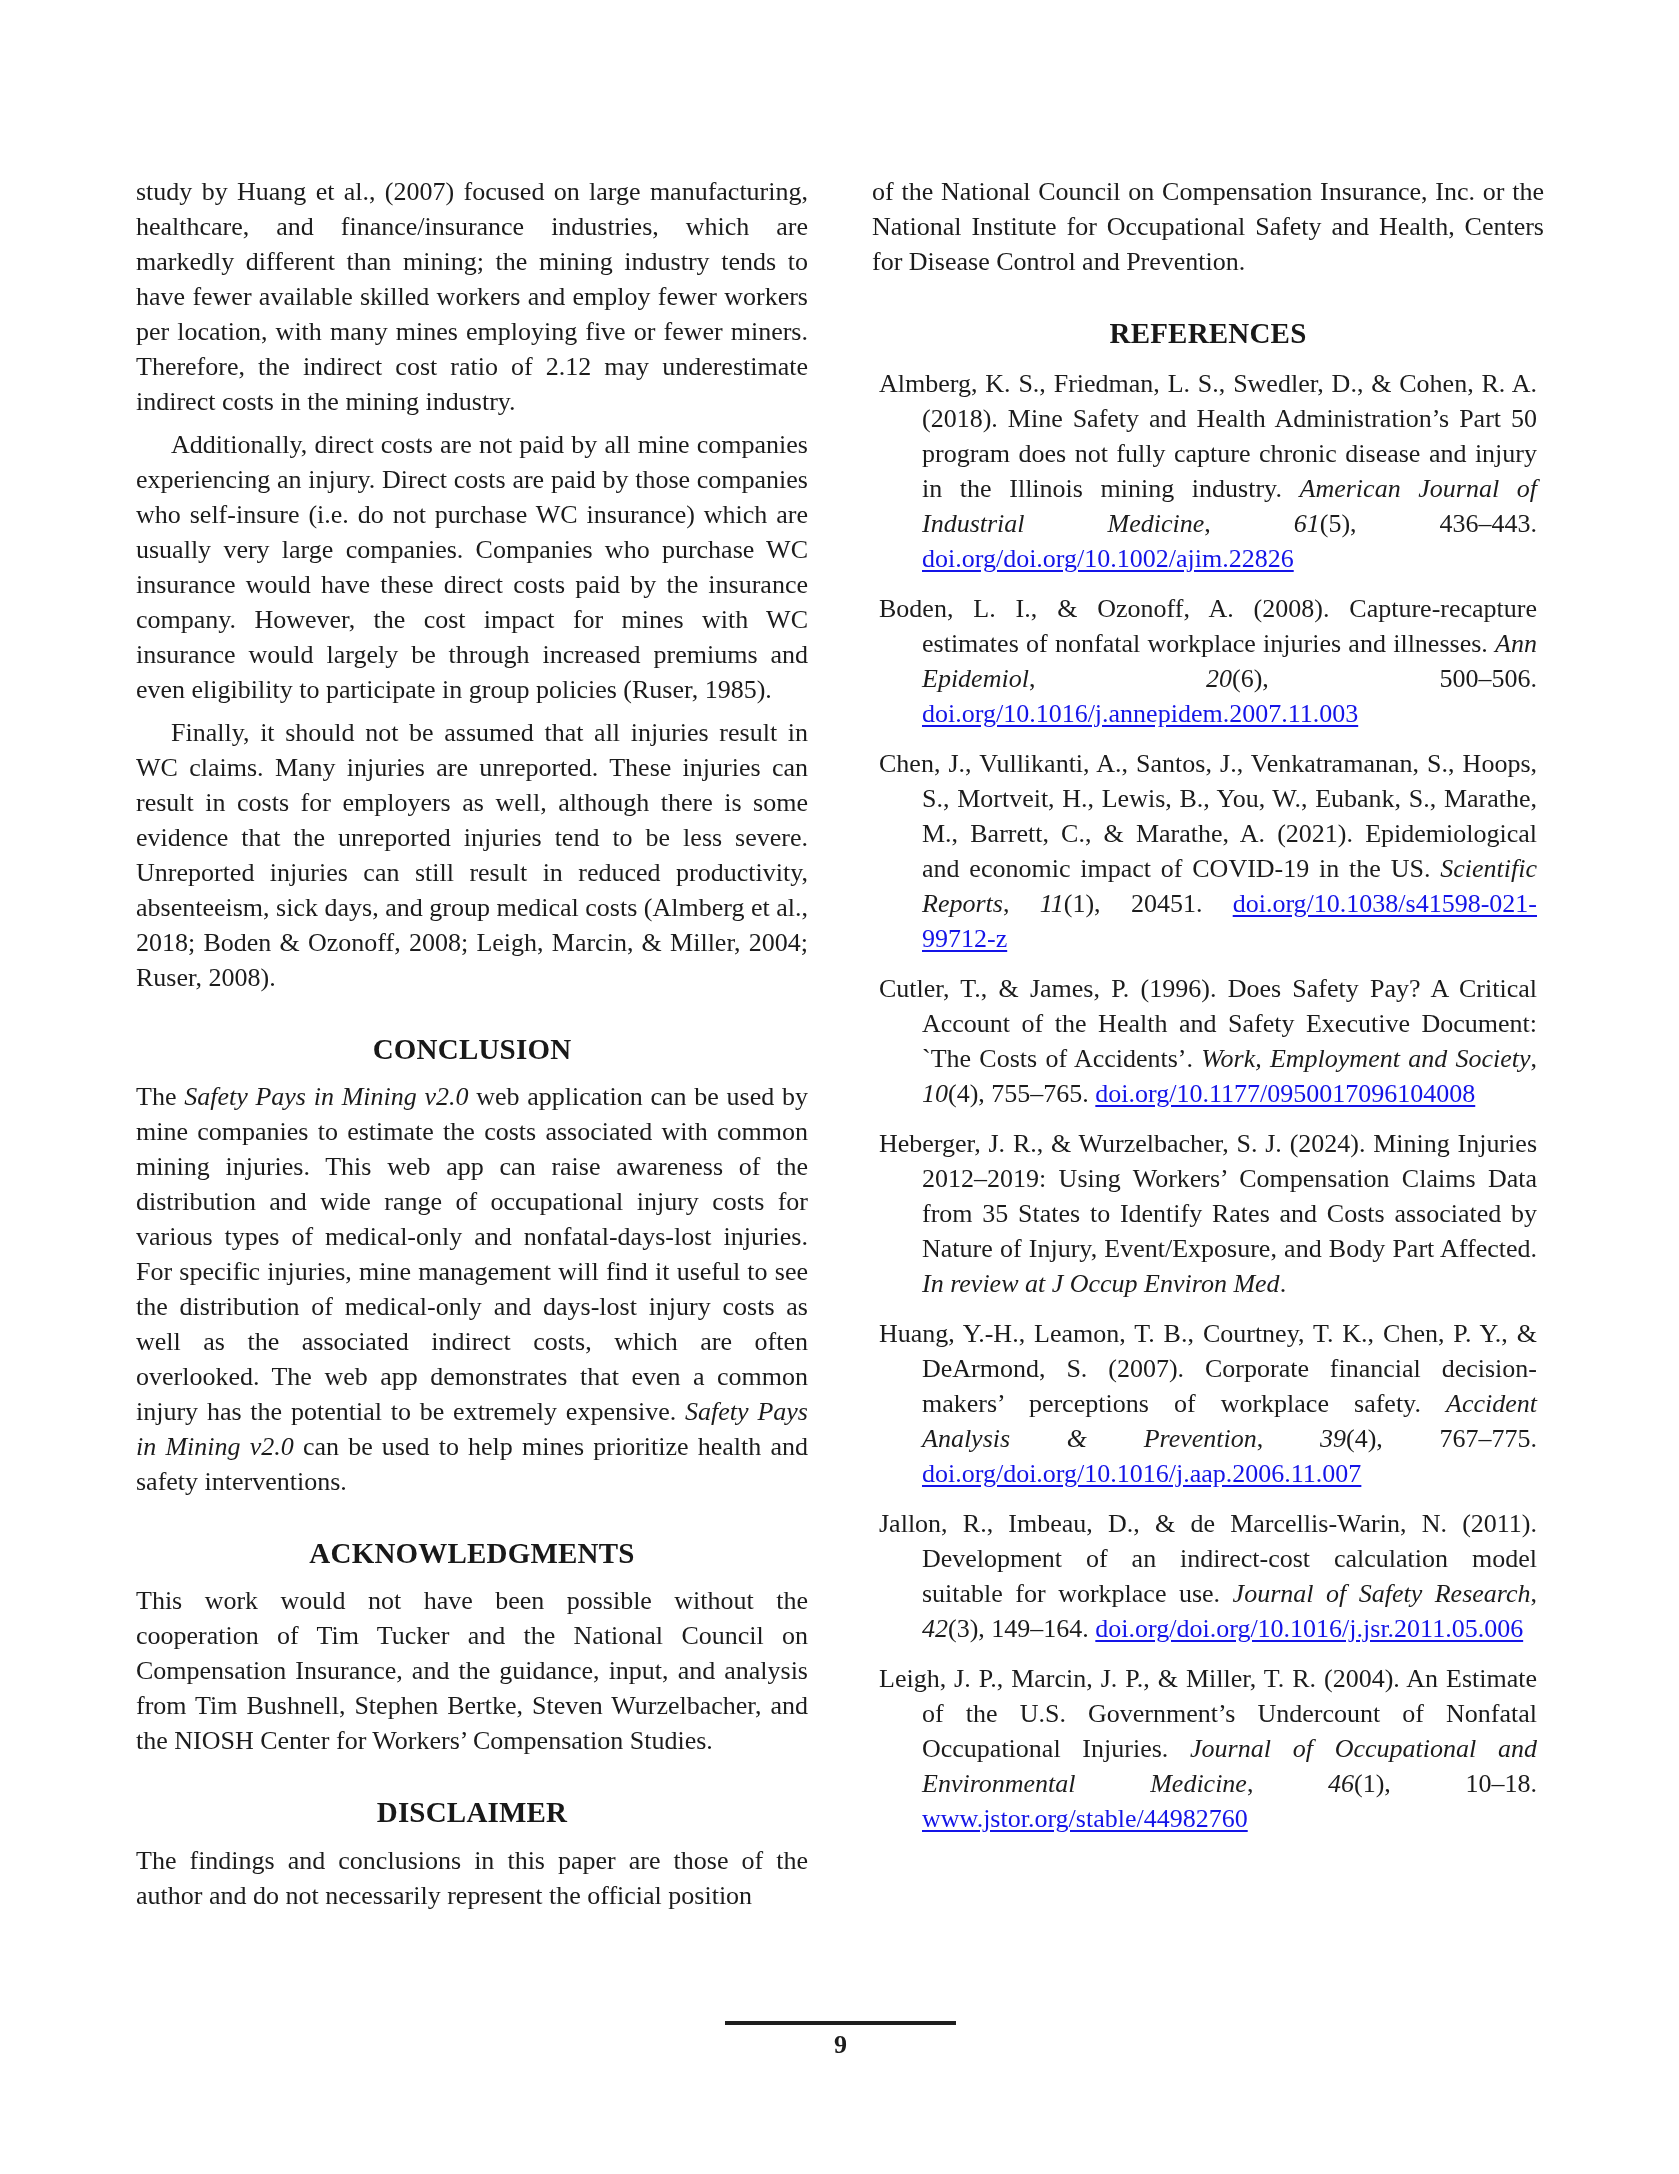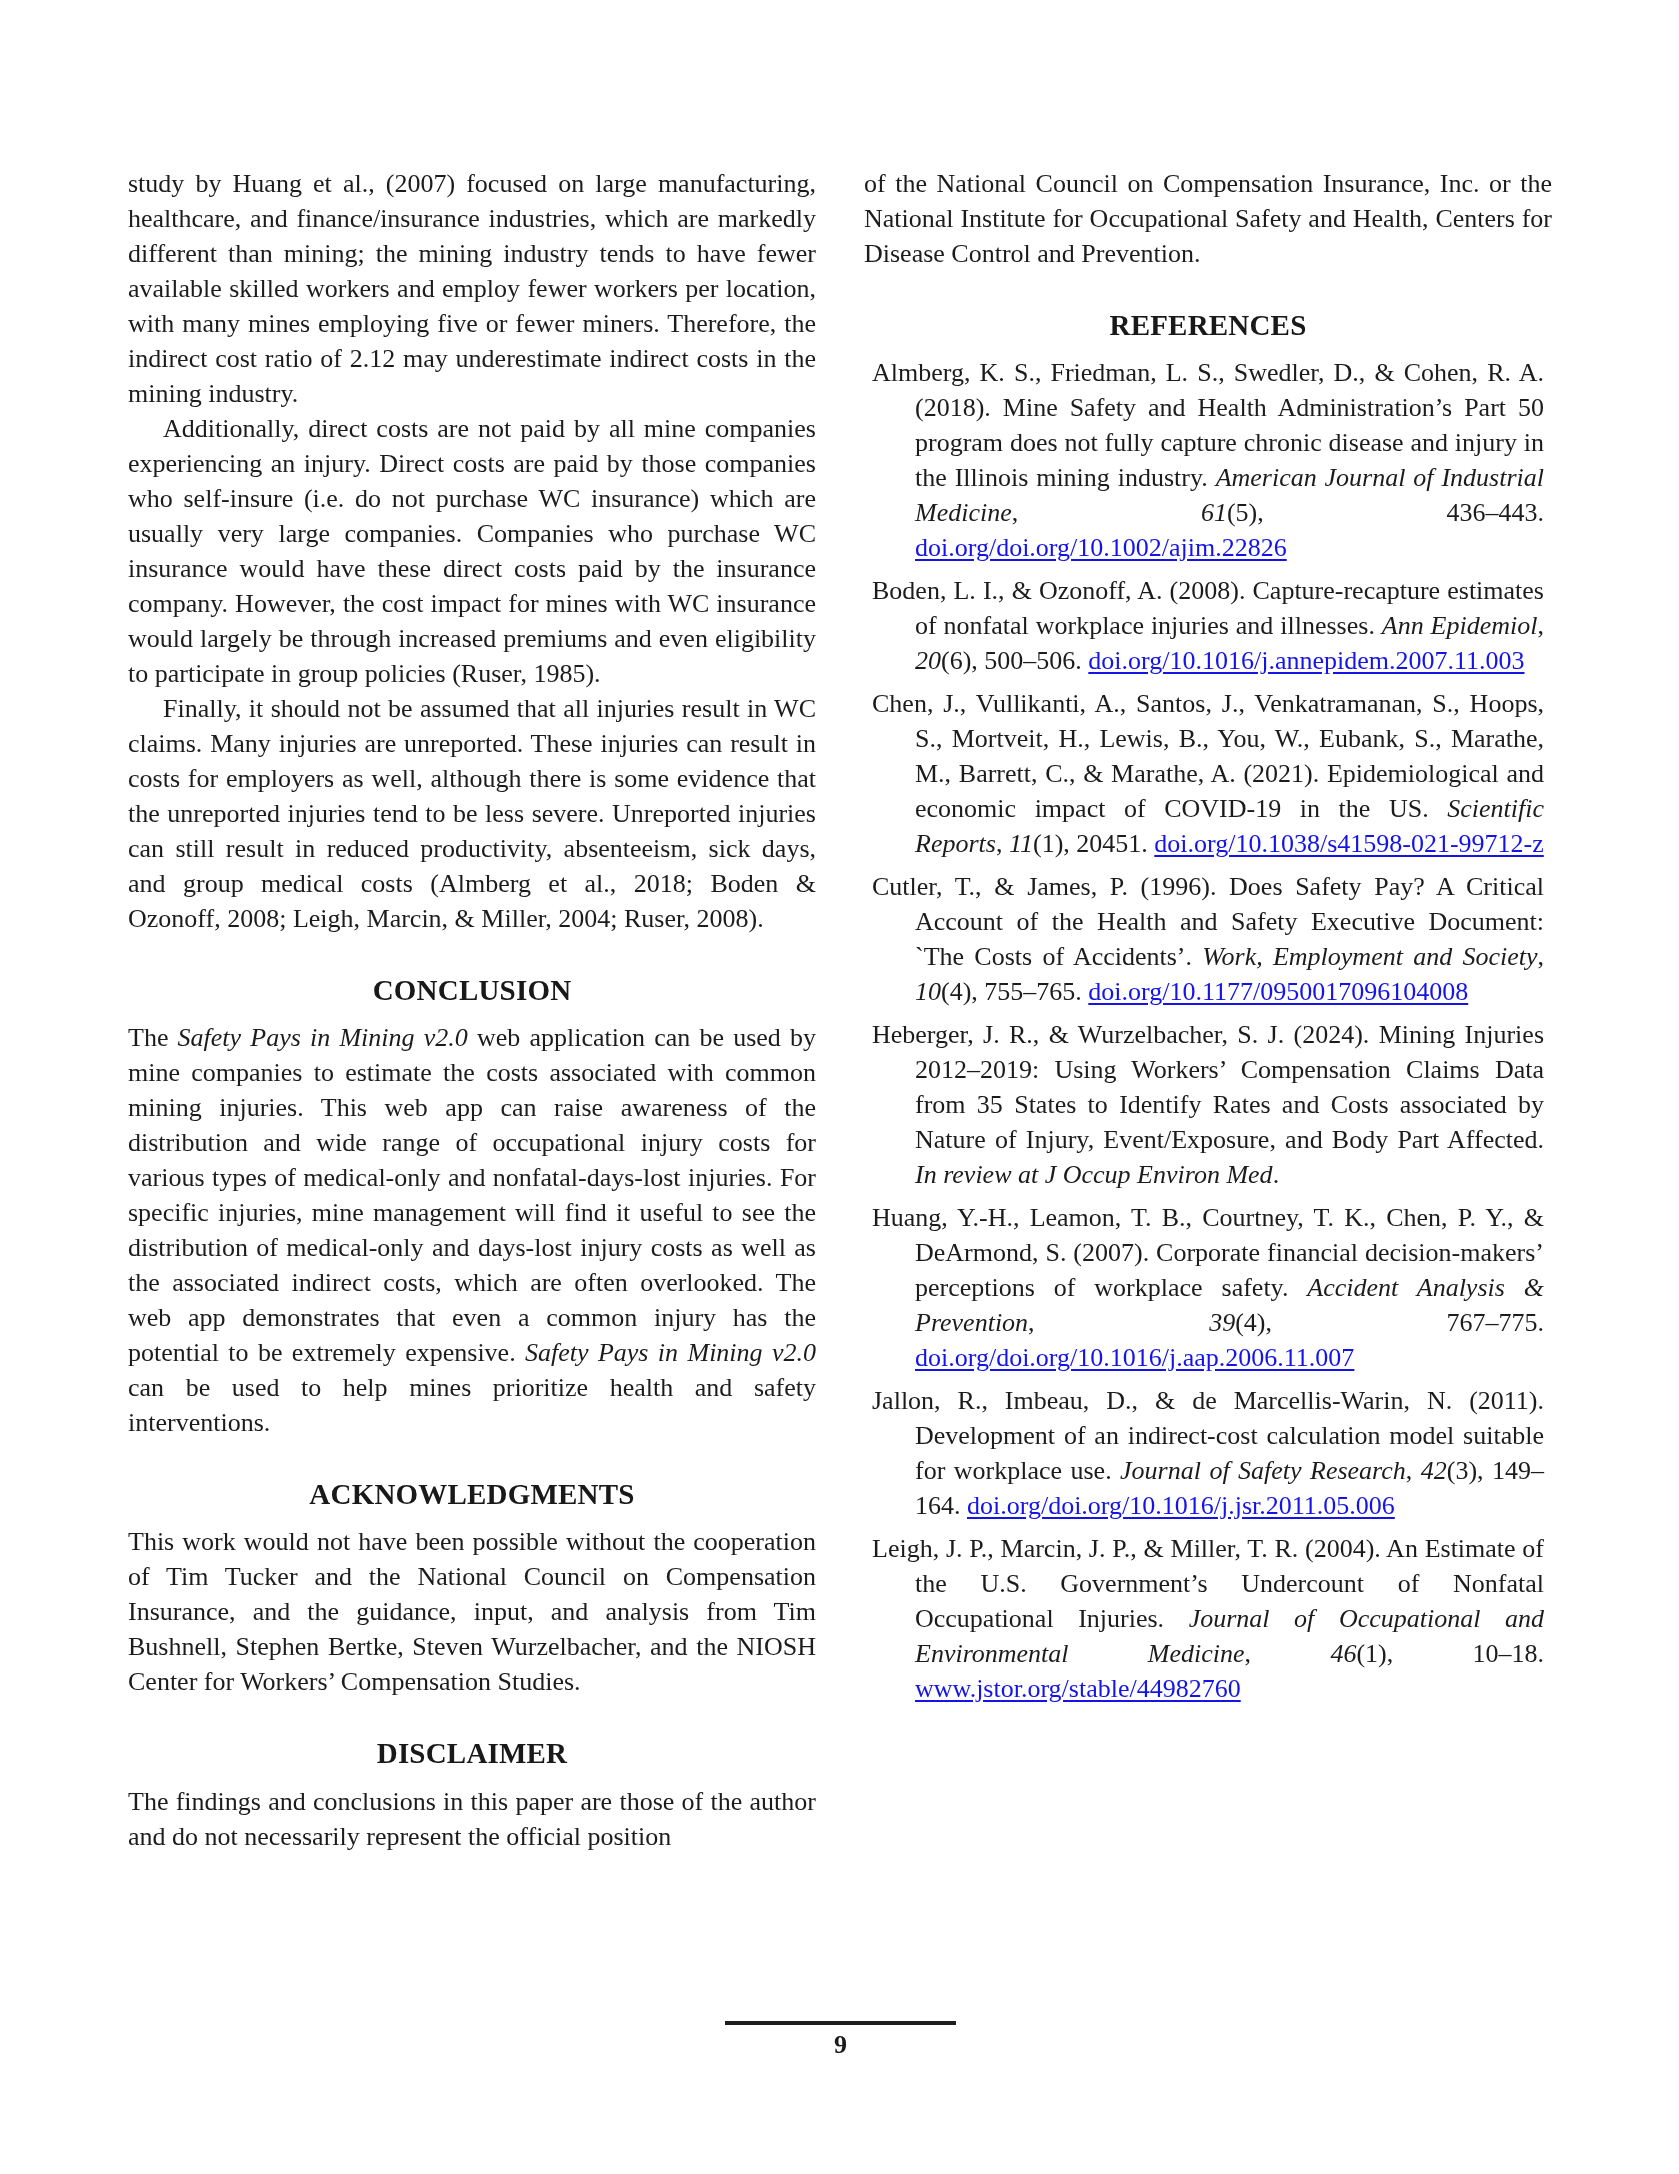--- a/index.html
+++ b/index.html
@@ -7,28 +7,28 @@
     width:1680px;height:2174px;position:relative;background:#ffffff;
     font-family:"Liberation Serif","DejaVu Serif",serif;color:#1c1c1c;
     -webkit-font-smoothing:antialiased;
   }
   .col{
     position:absolute;top:166px;width:688px;
     font-size:26px;line-height:35px;text-align:justify;
   }
   .col-left{left:128px;}
   .col-right{left:864px;}
-  .par{margin:0;padding:0;}
+  .par{margin:8px;padding:0;}
   .par.indent{text-indent:35px;}
   h2.heading{
     font-size:29px;line-height:36px;font-weight:bold;
     margin:36px 0 12.2px 0;text-align:center;letter-spacing:0.2px;color:#191919;
   }
   .refs{margin:0;padding:0;}
-  .ref{margin:8px;padding-left:43px;text-indent:-43px;}
+  .ref{margin:15px;padding-left:43px;text-indent:-43px;}
   a.lnk{color:#1414e8;text-decoration:underline;text-underline-offset:2.8px;cursor:pointer;}
   i{font-style:italic;}
   .footer-rule{
     position:absolute;left:725px;top:2021px;width:231px;height:3.8px;background:#1e1e1e;
   }
   .page-num{
     position:absolute;left:725px;top:2026px;width:231px;text-align:center;
     font-size:26px;line-height:38px;font-weight:bold;color:#1c1c1c;
   }
 </style>

